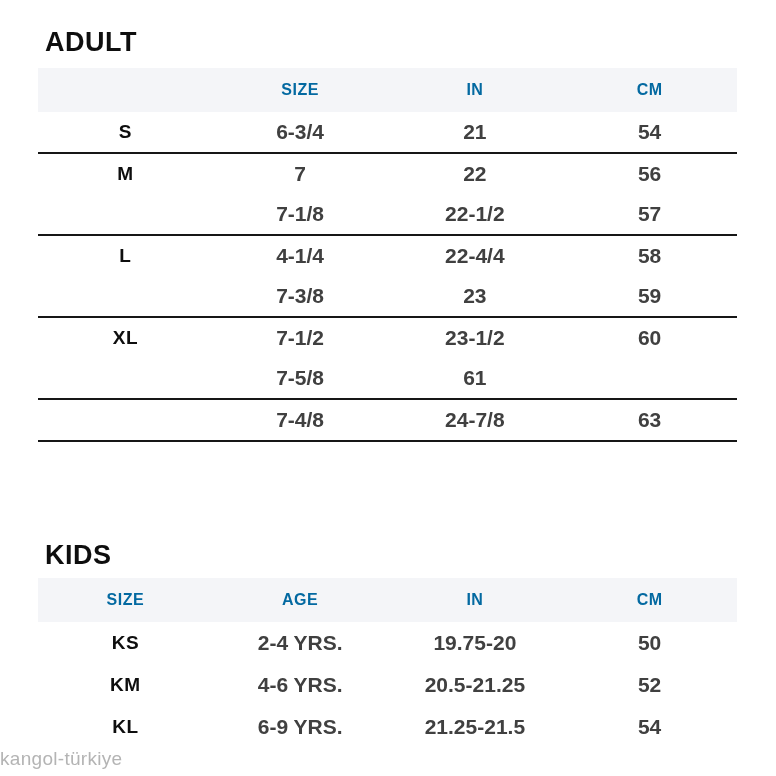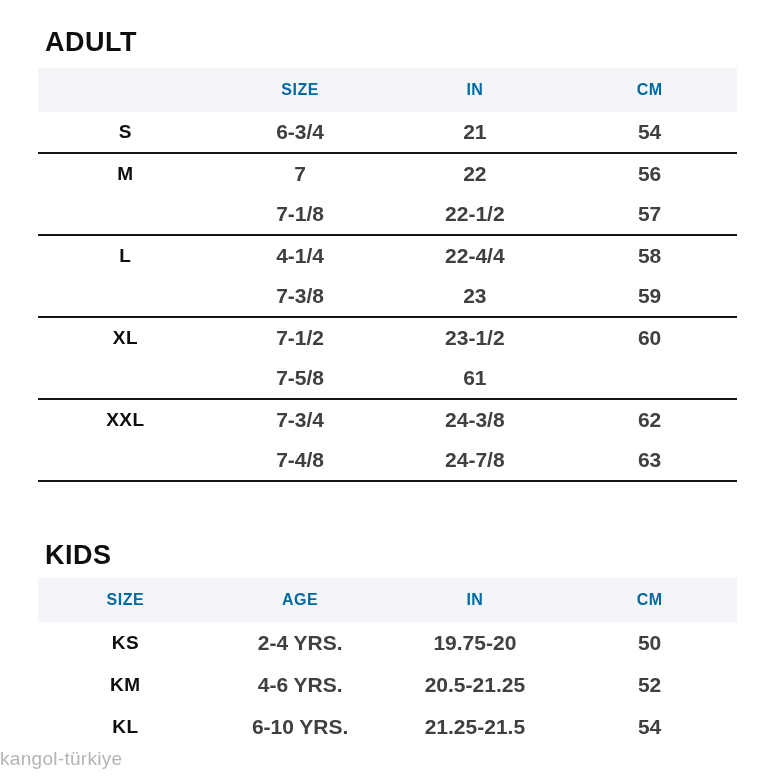--- a/index.html
+++ b/index.html
@@ -145,26 +145,20 @@
       </div>
       <div class="tr">
         <div class="td label"></div>
         <div class="td">7-5/8</div>
         <div class="td">61</div>
       </div>
     </div>
 
     <div class="group">
       <div class="tr">
-        <div class="td label">XXL</div>
-        <div class="td">7-3/4</div>
-        <div class="td">24-3/8</div>
-        <div class="td">62</div>
-      </div>
-      <div class="tr">
         <div class="td label"></div>
         <div class="td">7-4/8</div>
         <div class="td">24-7/8</div>
         <div class="td">63</div>
       </div>
     </div>
   </div>
 
   <h2 class="section-title" id="kids-title">KIDS</h2>
 
@@ -183,21 +177,21 @@
       <div class="td">50</div>
     </div>
     <div class="tr">
       <div class="td label">KM</div>
       <div class="td">4-6 YRS.</div>
       <div class="td">20.5-21.25</div>
       <div class="td">52</div>
     </div>
     <div class="tr">
       <div class="td label">KL</div>
-      <div class="td">6-10 YRS.</div>
+      <div class="td">6-9 YRS.</div>
       <div class="td">21.25-21.5</div>
       <div class="td">54</div>
     </div>
   </div>
 
   <div class="footer">kangol-türkiye</div>
 
 </div>
 
 </body></html>

